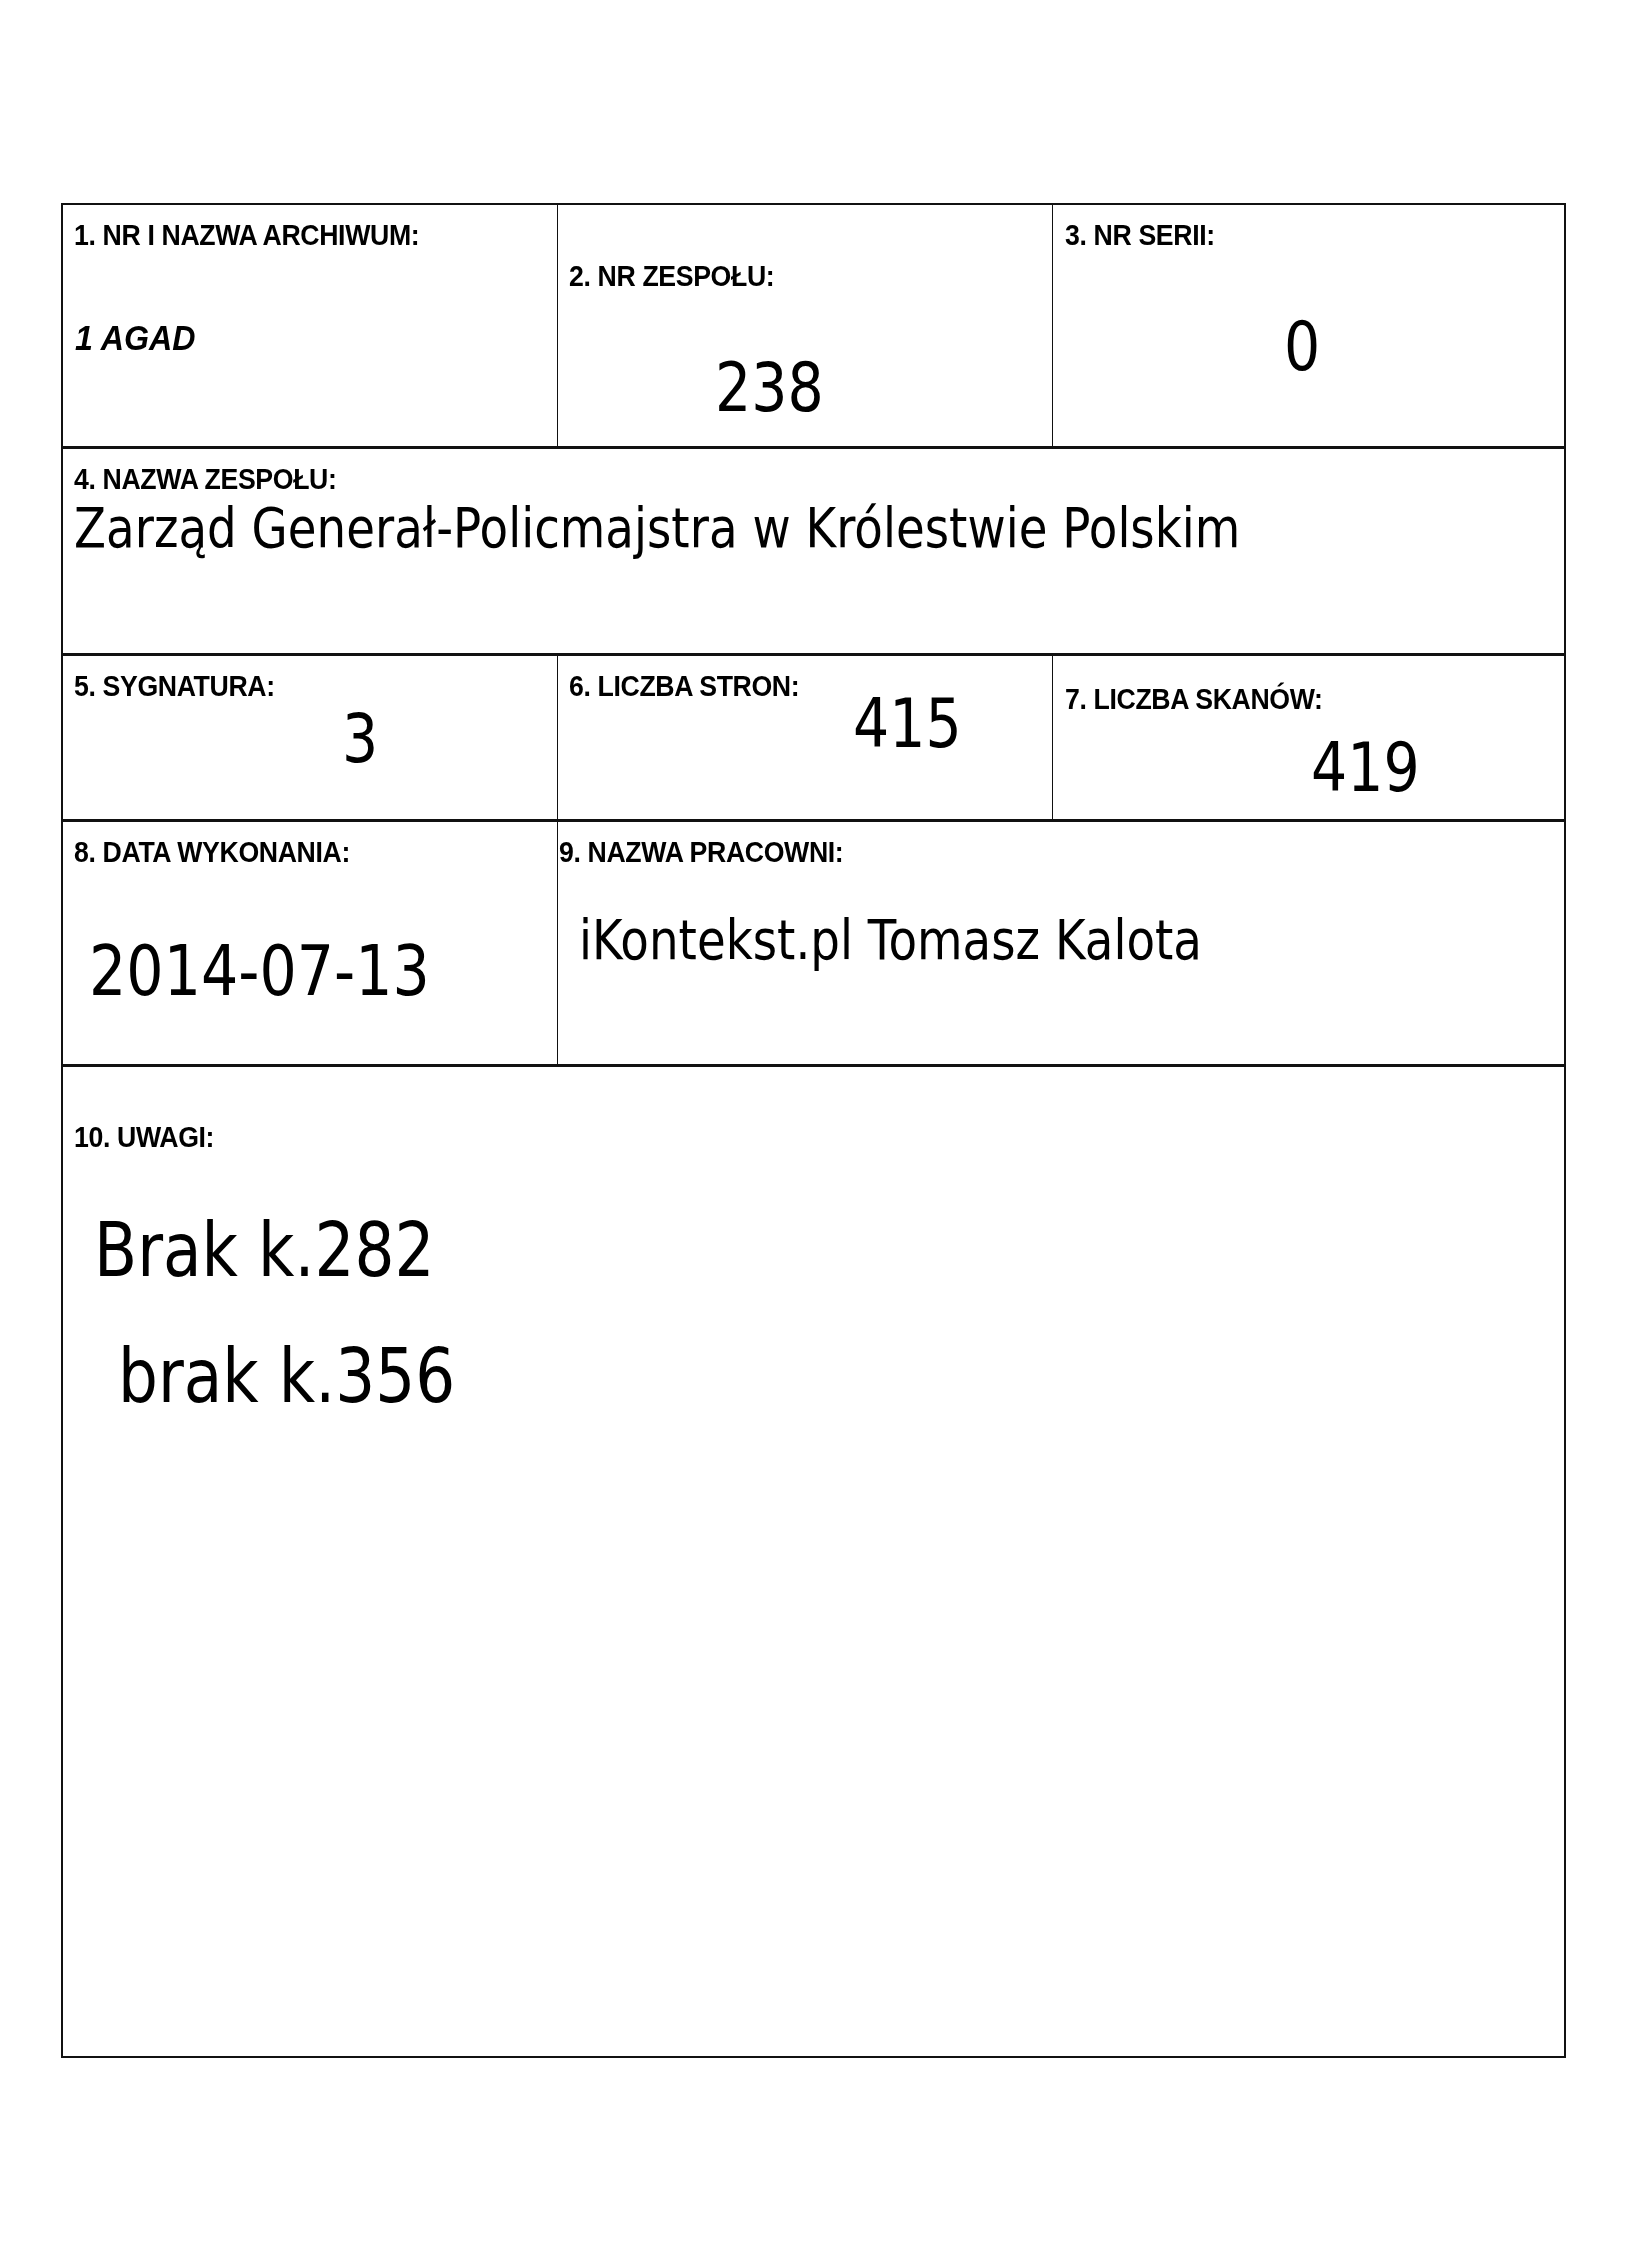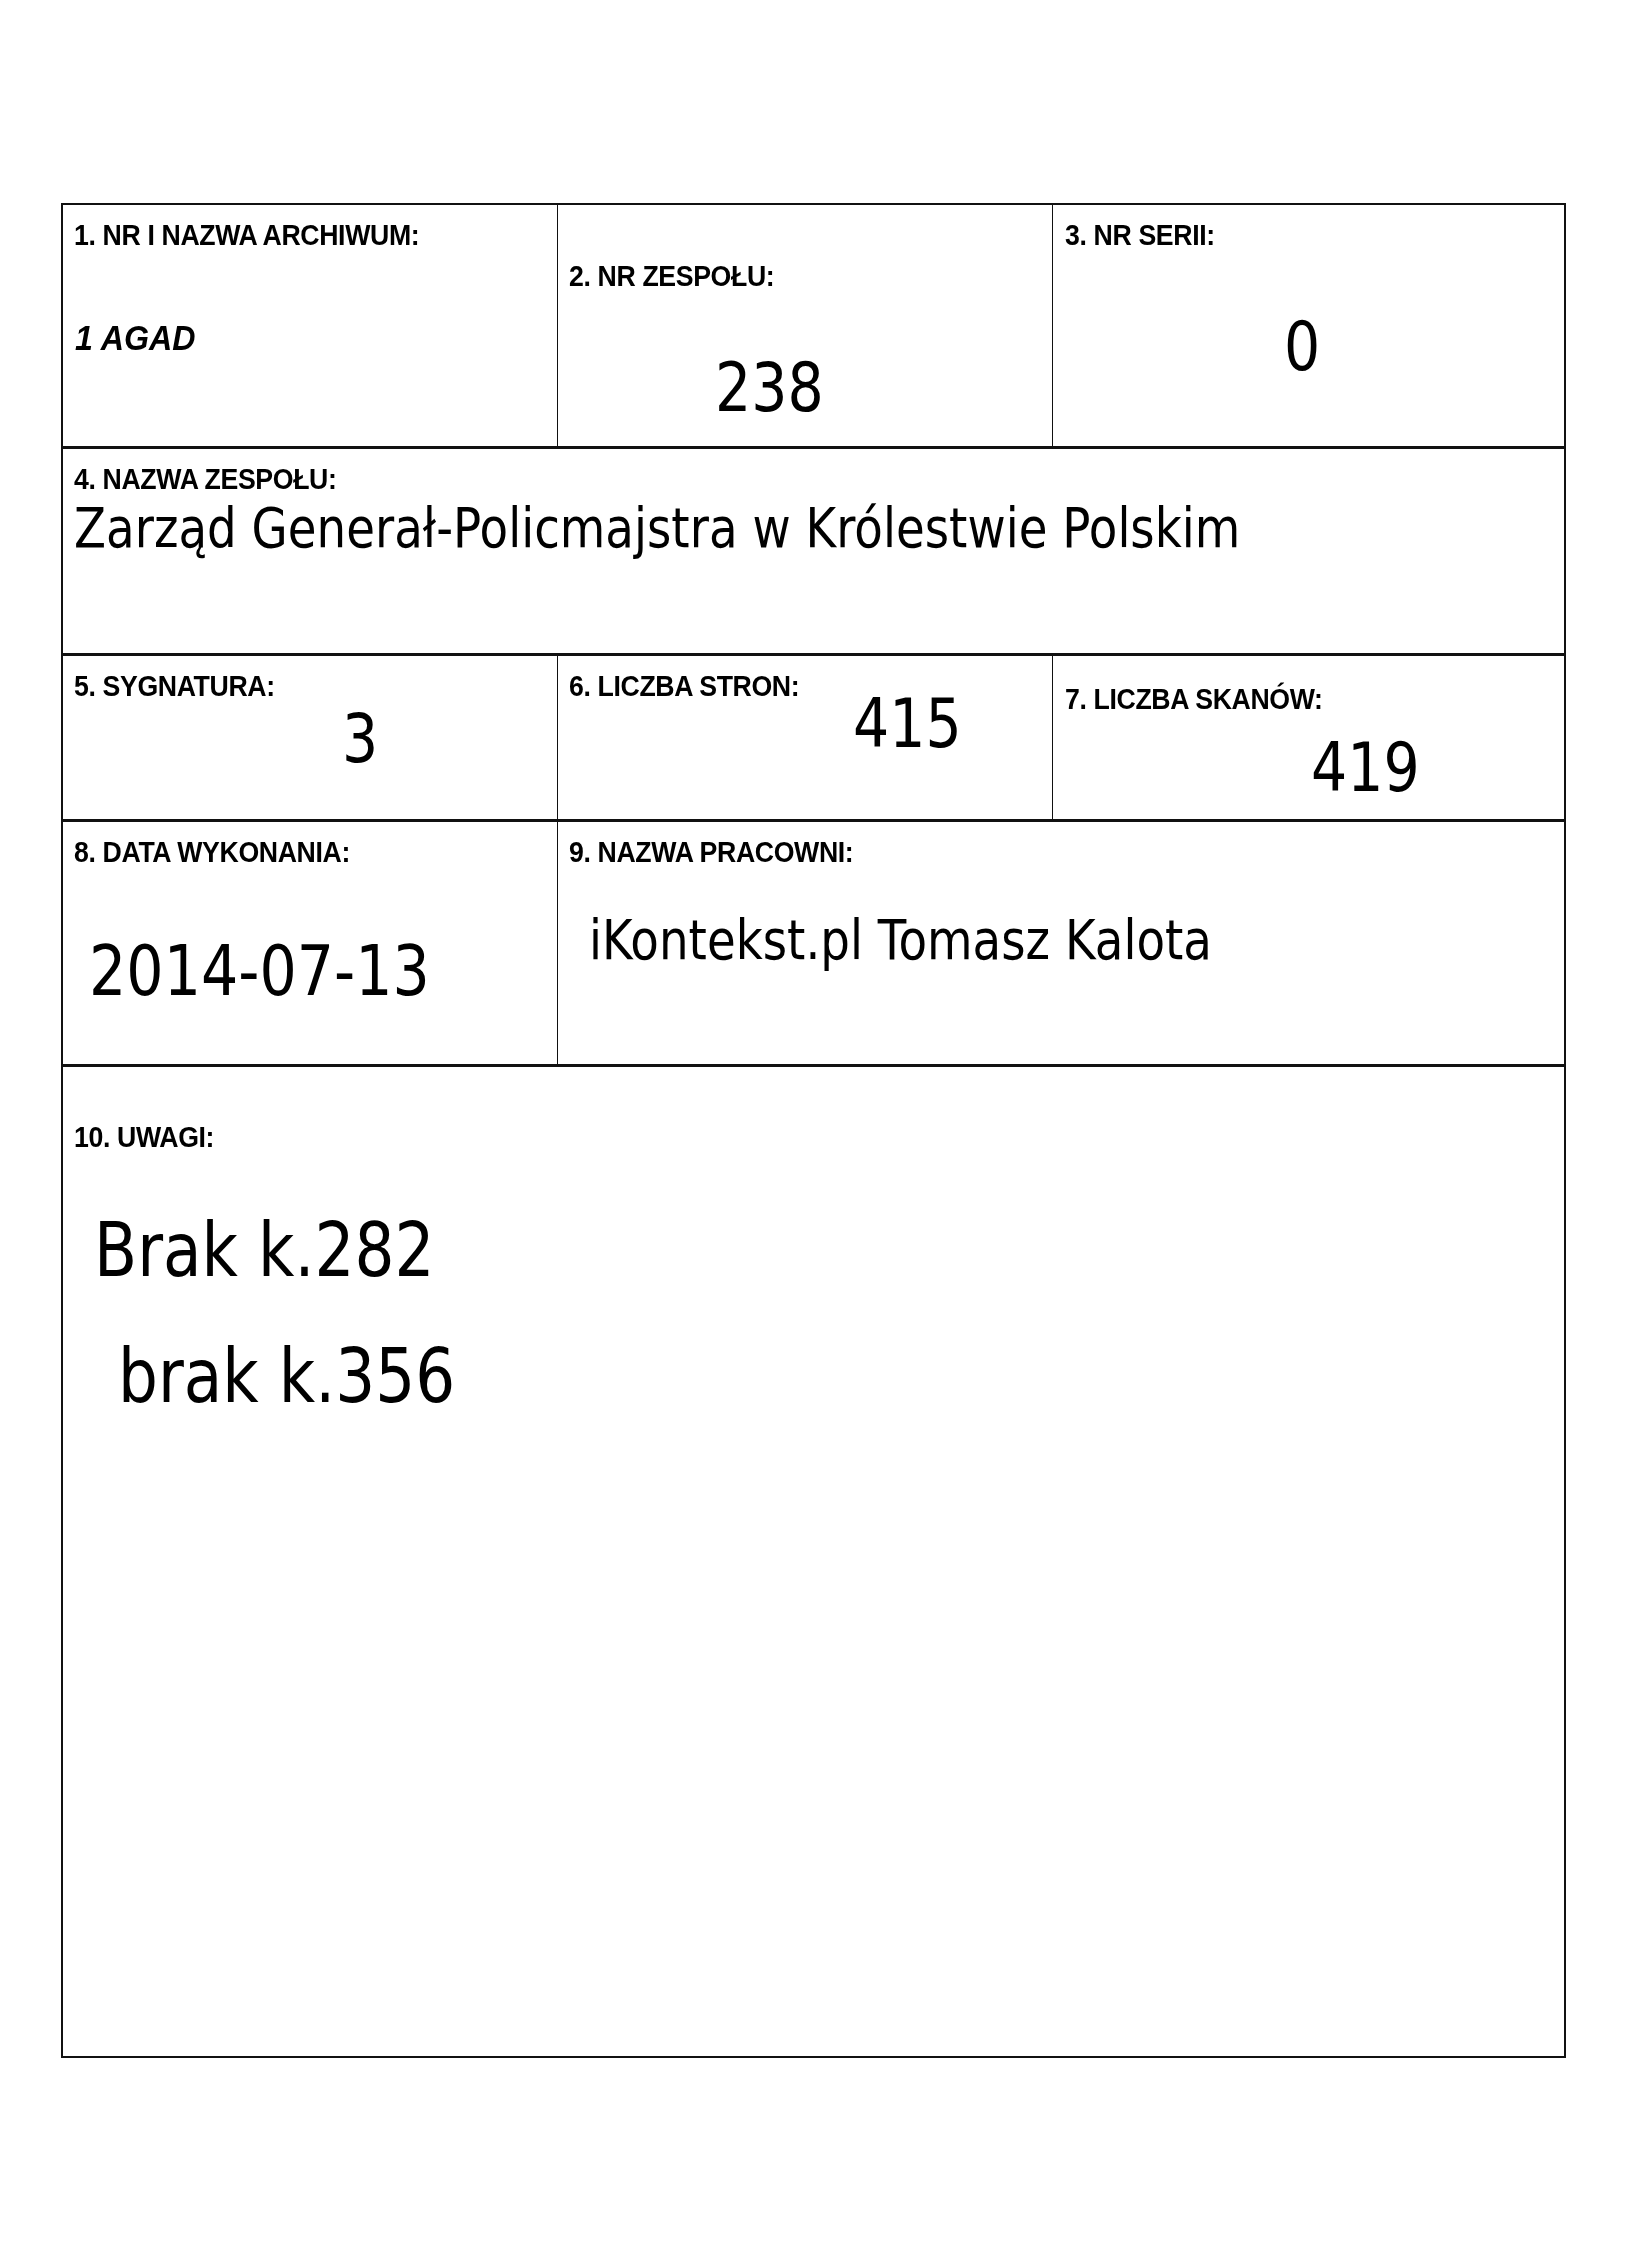--- a/index.html
+++ b/index.html
@@ -56,21 +56,21 @@
   </div>
   <div class="cell" style="left:991px; top:451px; width:513px; height:163px;margin-top:13px;">
     <div class="label">7. LICZBA SKANÓW:</div>
     <div class="value" style="left:257px; top:60px; font-size:67px;">419</div>
   </div>
 
   <div class="cell" style="left:0; top:617px; width:494px; height:242px;text-align:right;">
     <div class="label">8. DATA WYKONANIA:</div>
     <div class="value" style="left:26px; top:109px; font-size:69px;">2014-07-13</div>
   </div>
-  <div class="cell" style="left:495px; top:617px; width:1008px; height:174px;">
+  <div class="cell" style="left:485px; top:617px; width:1008px; height:174px;">
     <div class="label">9. NAZWA PRACOWNI:</div>
     <div class="value" style="left:31px; top:86px; font-size:55px;">iKontekst.pl Tomasz Kalota</div>
   </div>
 
   <div class="cell" style="left:0; top:862px; width:1504px; height:991px;margin-top:40px;">
     <div class="label">10. UWAGI:</div>
     <div class="value" style="left:31px; top:100px; font-size:74px;">Brak k.282</div>
     <div class="value" style="left:55px; top:226px; font-size:74px;">brak k.356</div>
   </div>
 

